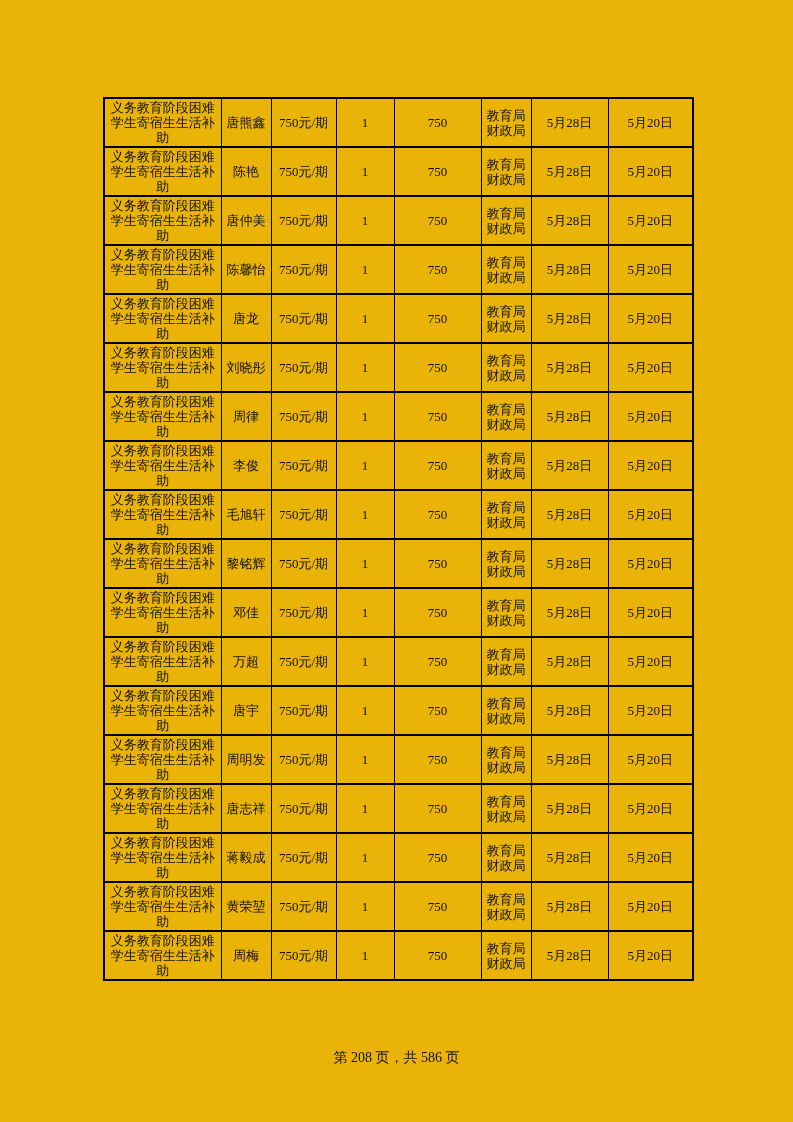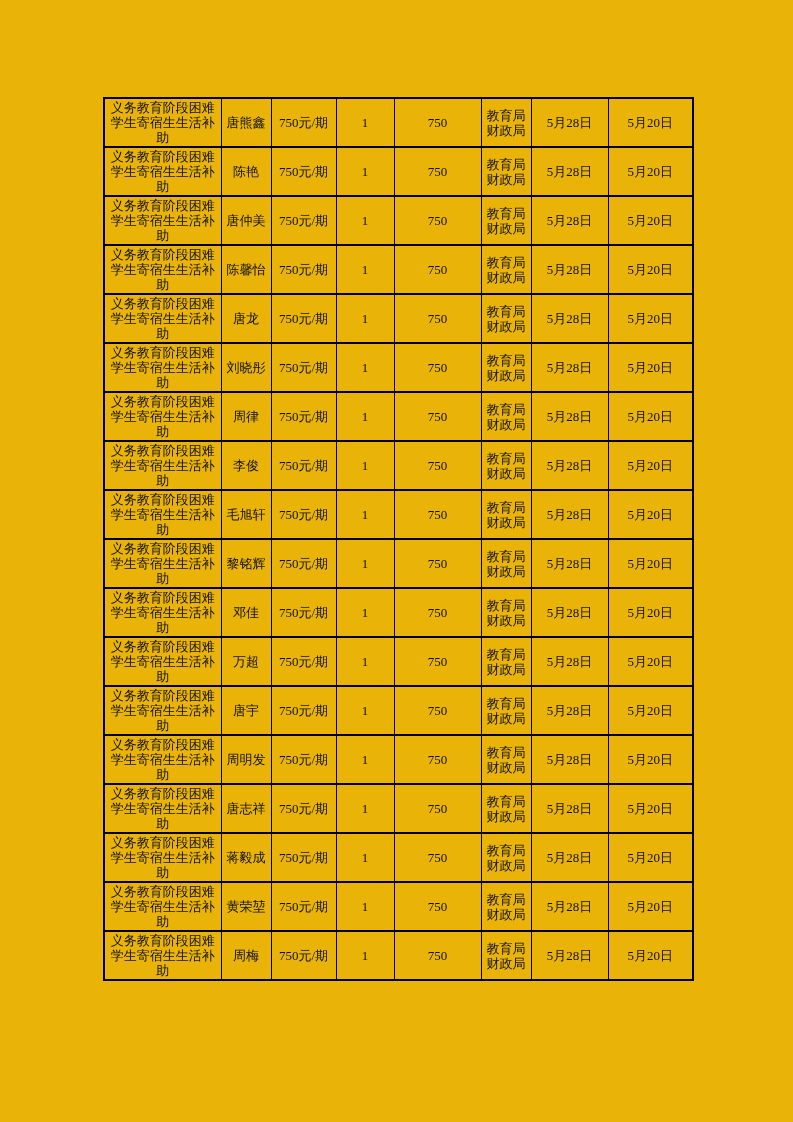--- a/index.html
+++ b/index.html
@@ -249,14 +249,15 @@
     <td>750元/期</td>
     <td>1</td>
     <td>750</td>
     <td>教育局财政局</td>
     <td>5月28日</td>
     <td>5月20日</td>
   </tr>
       </tbody>
   </table>
 
+  <div class="page-footer">第 208 页，共 586 页</div>
 
 </div>
 
 </body></html>

